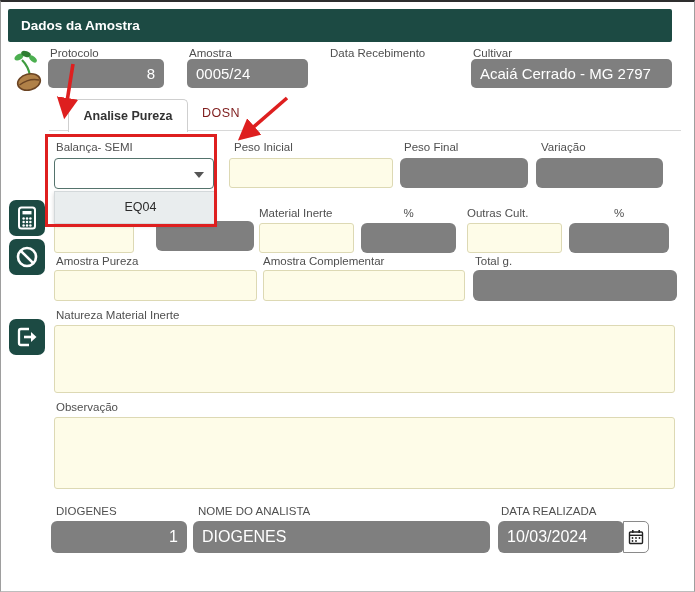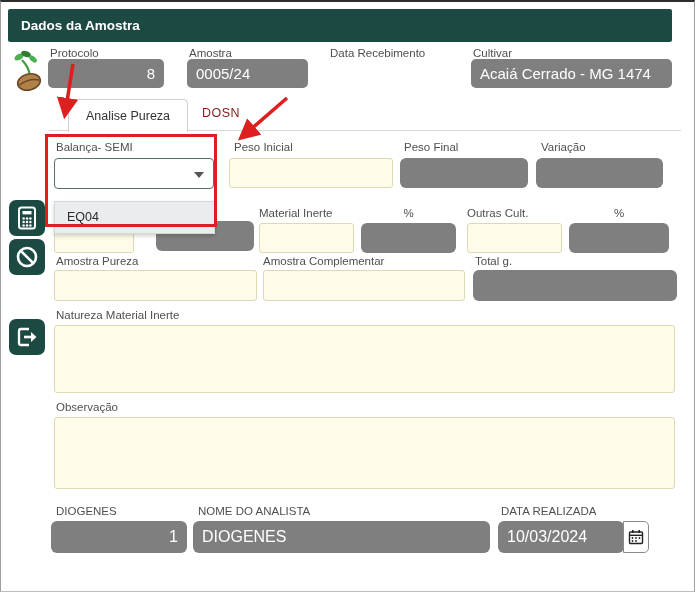--- a/index.html
+++ b/index.html
@@ -11,27 +11,27 @@
   .lbl{position:absolute;font-size:11.5px;color:#4f4f4f;white-space:nowrap;z-index:1;text-align:right;}
   .ro{position:absolute;background:#7F7F7F;border-radius:5px;color:#fff;font-size:15px;height:29px;line-height:29px;
       padding:0 9px;box-sizing:border-box;white-space:nowrap;overflow:hidden;z-index:1;}
   .ro.right{text-align:right;}
   .ro.big{height:32px;line-height:32px;font-size:16px;border-radius:6px;}
   .inp{position:absolute;background:#FEFCE8;border:1px solid #DDD9B4;border-radius:3px;height:30px;box-sizing:border-box;
       padding:0 8px;font-size:14px;color:#333;font-family:"Liberation Sans",sans-serif;z-index:1;}
   textarea.inp{resize:none;padding-top:6px;}
   .grayfld{position:absolute;background:#7F7F7F;border-radius:6px;height:30px;box-sizing:border-box;z-index:1;}
   .tab-active{position:absolute;left:67px;top:97px;width:118px;height:32px;background:#fff;border:1px solid #cfcfcf;border-bottom:none;
-      border-radius:5px 5px 0 0;font-size:12.5px;font-weight:normal;color:#333;text-align:center;line-height:32px;z-index:3;cursor:pointer;}
+      border-radius:5px 5px 0 0;font-size:12.5px;font-weight:bold;color:#333;text-align:center;line-height:32px;z-index:3;cursor:pointer;}
   .tab-idle{position:absolute;left:188px;top:104px;width:64px;height:22px;font-size:12.5px;color:#7f1d1d;text-align:center;z-index:3;cursor:pointer;letter-spacing:.5px;}
   .tabline{position:absolute;left:48px;top:128px;width:632px;height:1px;background:#d8d8d8;z-index:2;}
   .select{position:absolute;left:53px;top:156px;width:160px;height:31px;background:#fff;border:1px solid #54736C;border-radius:4px;box-sizing:border-box;z-index:1;cursor:pointer;}
   .chev{position:absolute;right:9px;top:13px;width:0;height:0;border-left:5px solid transparent;border-right:5px solid transparent;border-top:6px solid #555;}
-  .ddpanel{position:absolute;left:53px;top:199px;width:161px;height:33px;background:#E9EDEE;border:1px solid #d3d8da;box-sizing:border-box;
-      box-shadow:0 2px 4px rgba(0,0,0,.18);z-index:6;}
+  .ddpanel{position:absolute;left:53px;top:189px;width:161px;height:33px;background:#E9EDEE;border:1px solid #d3d8da;box-sizing:border-box;
+      box-shadow:0 2px 4px rgba(0,0,0,.18);z-index:6;text-align:center;}
   .dditem{height:31px;line-height:31px;padding-left:12px;font-size:12.5px;color:#2b2b2b;cursor:pointer;}
   .redbox{position:absolute;left:44px;top:132px;width:172px;height:93px;border:3px solid #DE1F1F;box-sizing:border-box;z-index:8;pointer-events:none;}
   .overlay{position:absolute;left:0;top:0;width:695px;height:592px;z-index:9;pointer-events:none;}
   .sidebtn{position:absolute;left:8px;width:36px;height:36px;background:#1C4A43;border:none;border-radius:7px;padding:0;cursor:pointer;z-index:4;
       display:flex;align-items:center;justify-content:center;}
   .calbtn{position:absolute;left:622px;top:519px;width:26px;height:32px;background:#fff;border:1px solid #8a8a8a;border-radius:0 5px 5px 0;box-sizing:border-box;
       padding:0;cursor:pointer;z-index:2;display:flex;align-items:center;justify-content:center;}
   .sprout{position:absolute;left:10px;top:47px;z-index:1;}
 </style>
 </head>
@@ -52,21 +52,21 @@
 
   <div class="lbl" style="left:49px;top:45px">Protocolo</div>
   <div class="ro right" style="left:47px;top:57px;width:116px">8</div>
 
   <div class="lbl" style="left:188px;top:45px">Amostra</div>
   <div class="ro" style="left:186px;top:57px;width:121px">0005/24</div>
 
   <div class="lbl" style="left:329px;top:45px">Data Recebimento</div>
 
   <div class="lbl" style="left:472px;top:45px">Cultivar</div>
-  <div class="ro" style="left:470px;top:57px;width:201px">Acaiá Cerrado - MG 1474</div>
+  <div class="ro" style="left:470px;top:57px;width:201px">Acaiá Cerrado - MG 2797</div>
 
   <div class="tab-active">Analise Pureza</div>
   <div class="tab-idle">DOSN</div>
   <div class="tabline"></div>
 
   <button class="sidebtn" style="top:198px">
     <svg width="22" height="24" viewBox="0 0 22 24">
       <rect x="3" y="1.5" width="16" height="21" rx="2.5" fill="none" stroke="#fff" stroke-width="2"></rect>
       <rect x="6.5" y="5" width="9" height="3.4" fill="#fff"></rect>
       <circle cx="7.6" cy="12.5" r="1.25" fill="#fff"></circle>

